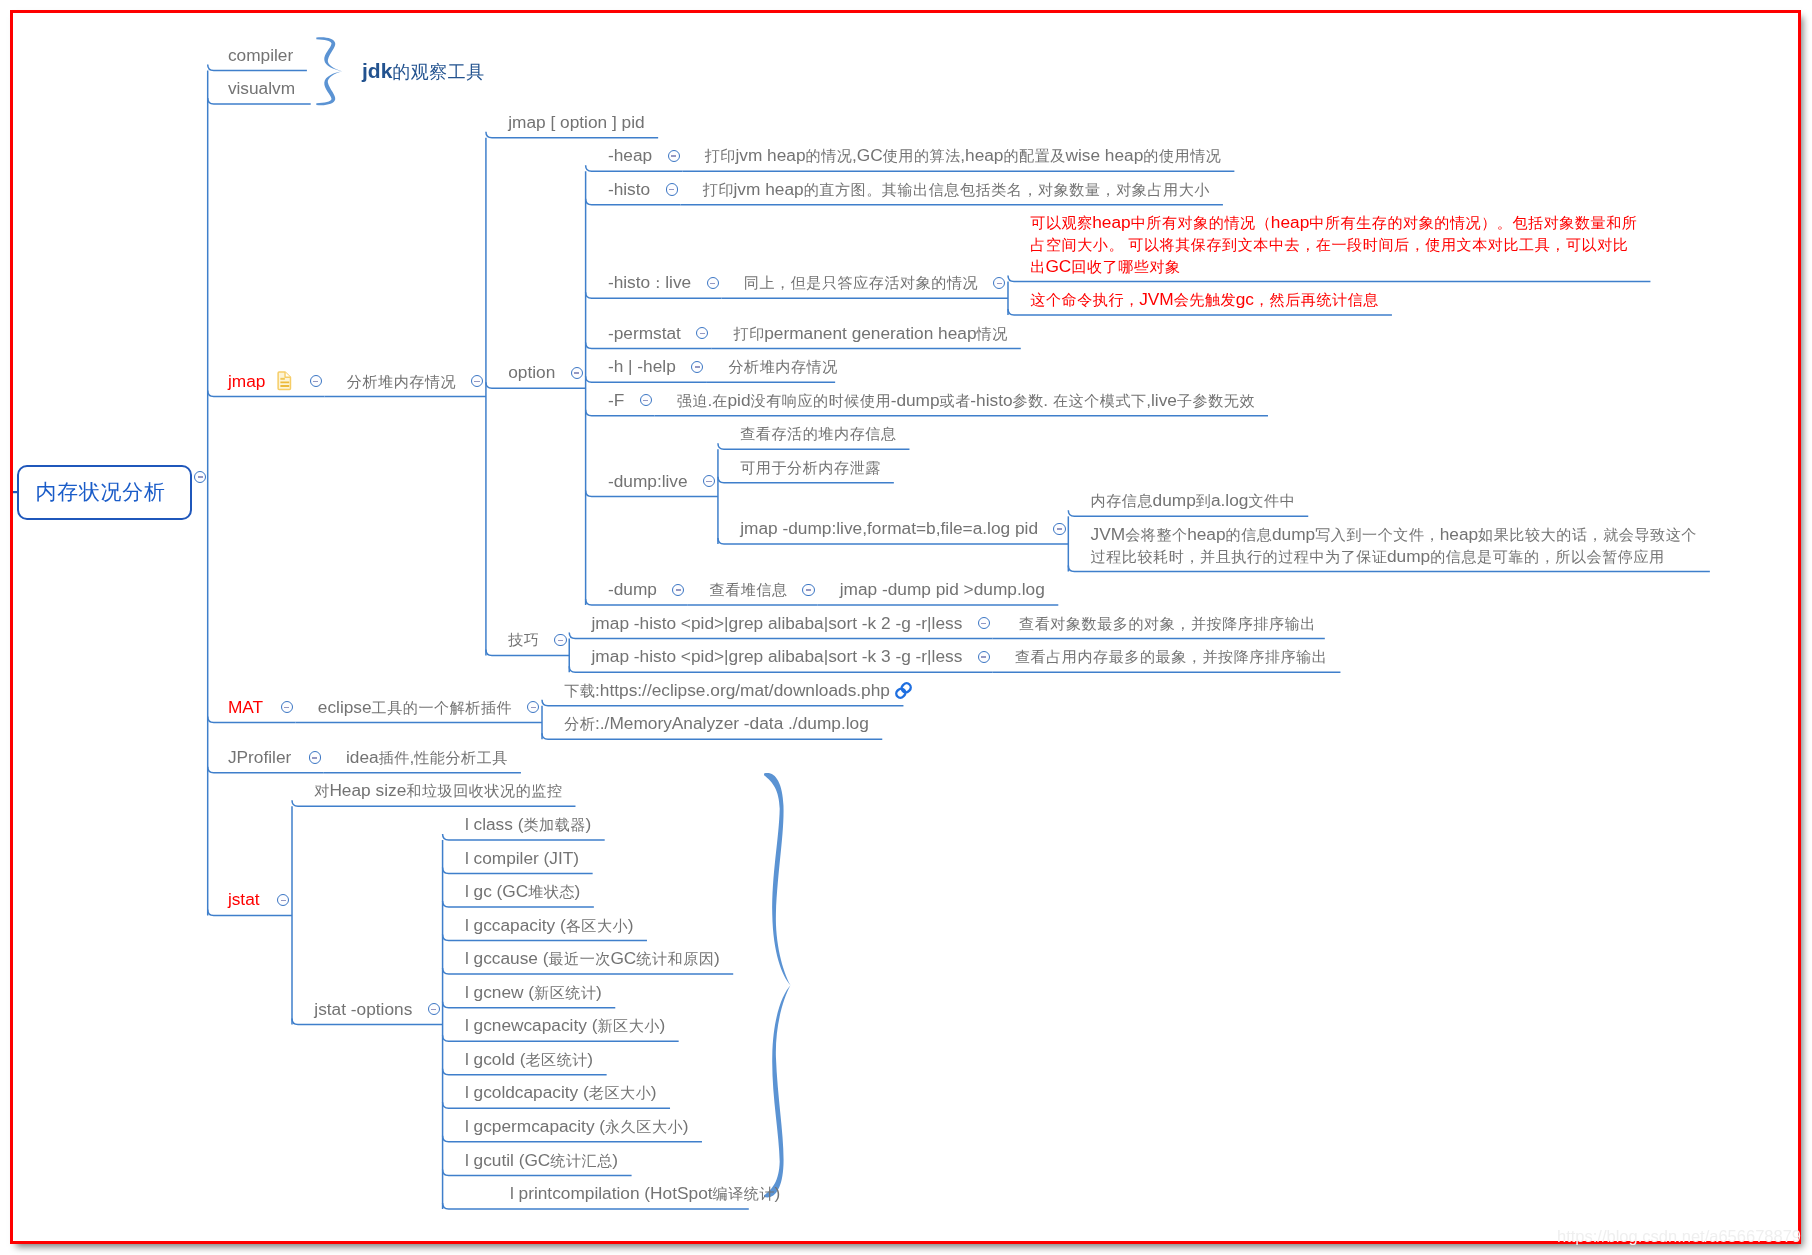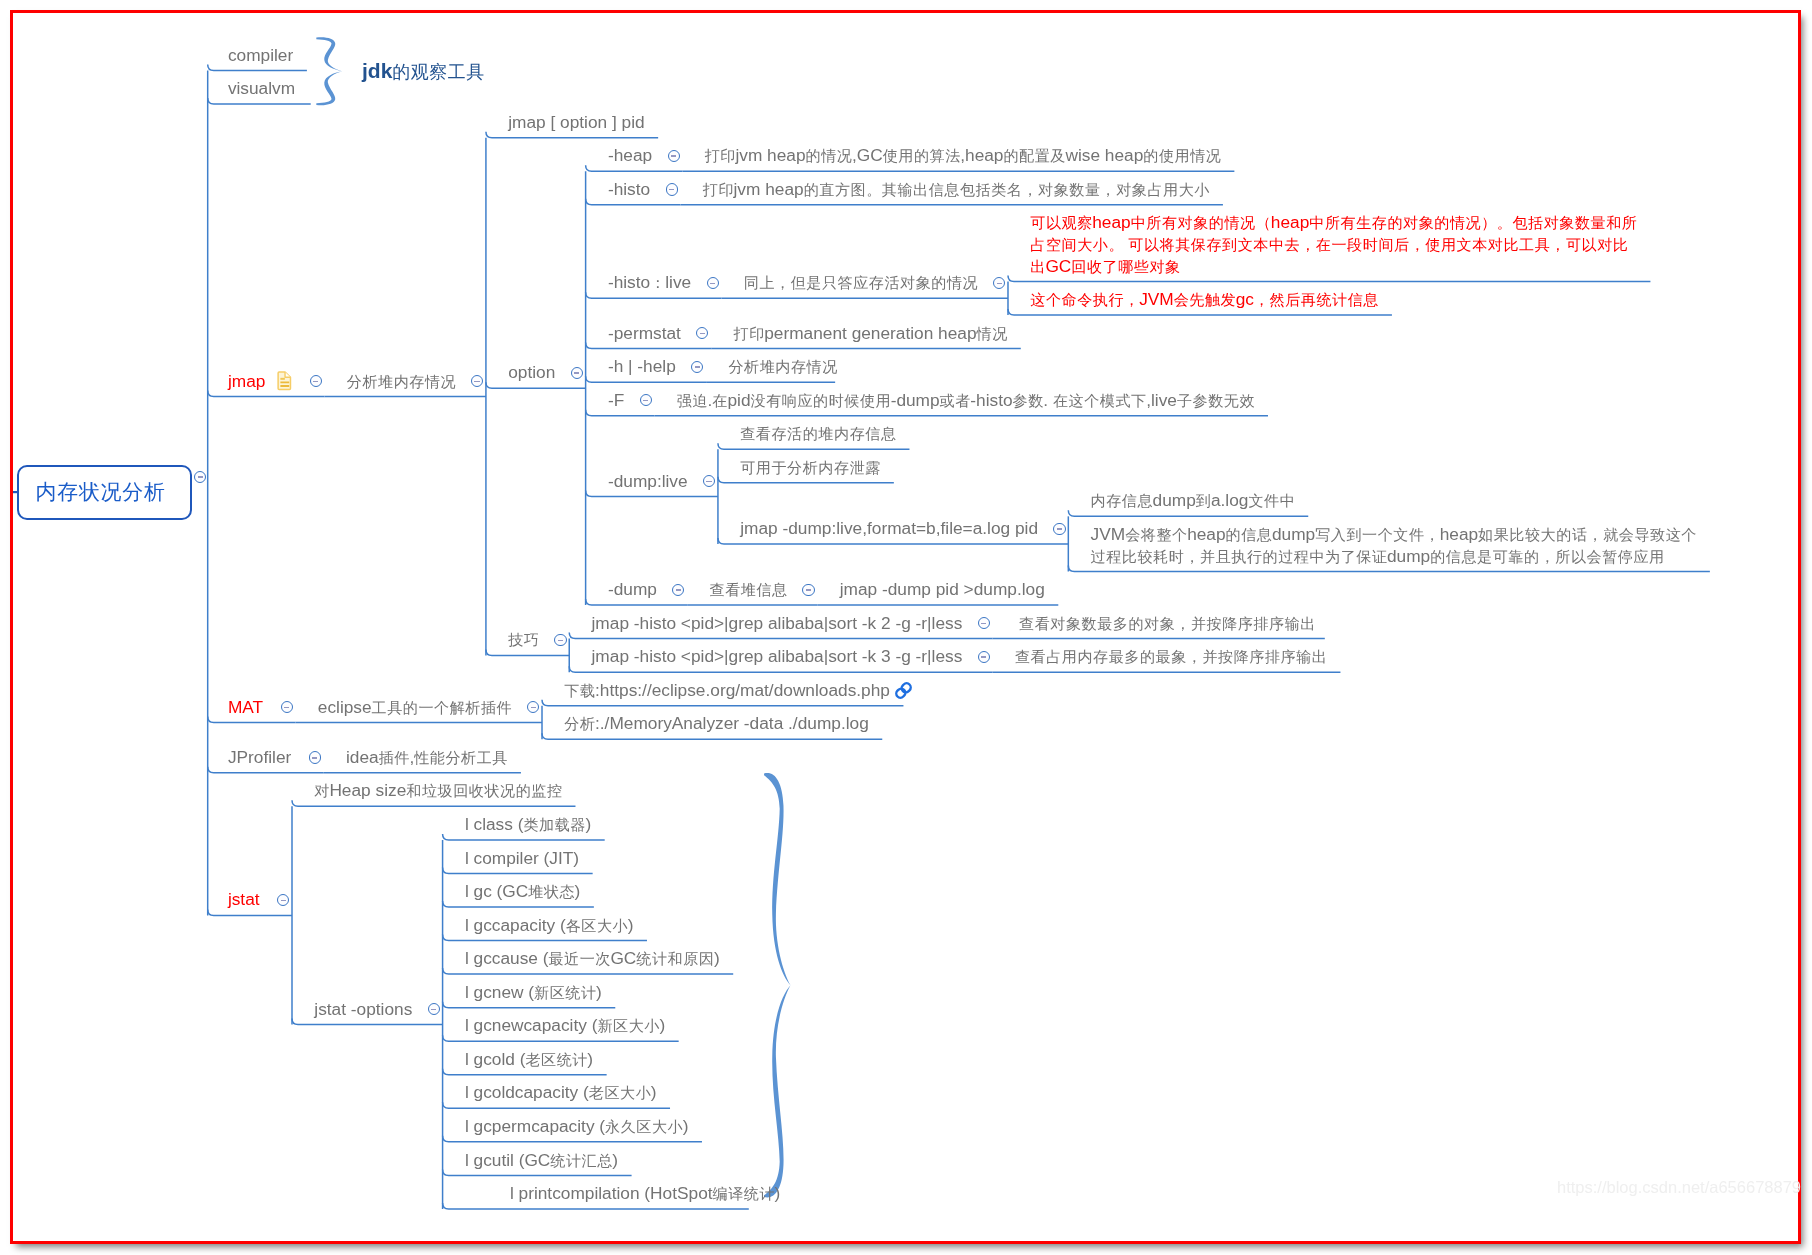--- a/index.html
+++ b/index.html
@@ -242,15 +242,15 @@
       <div class="tx" style="left: 464.884px; top: 948.2px;">l gccause (<span class="cj">最近一次</span>GC<span class="cj">统计和原因</span>)</div>
       <div class="tx" style="left: 464.884px; top: 981.75px;">l gcnew (<span class="cj">新区统计</span>)</div>
       <div class="tx" style="left: 464.884px; top: 1015.3px;">l gcnewcapacity (<span class="cj">新区大小</span>)</div>
       <div class="tx" style="left: 464.884px; top: 1048.85px;">l gcold (<span class="cj">老区统计</span>)</div>
       <div class="tx" style="left: 464.884px; top: 1082.4px;">l gcoldcapacity (<span class="cj">老区大小</span>)</div>
       <div class="tx" style="left: 464.884px; top: 1115.95px;">l gcpermcapacity (<span class="cj">永久区大小</span>)</div>
       <div class="tx" style="left: 464.884px; top: 1149.5px;">l gcutil (GC<span class="cj">统计汇总</span>)</div>
       <div class="tx" style="left: 464.884px; top: 1183.05px; margin-left: 45px;">l printcompilation (HotSpot<span class="cj">编译统计</span>)</div>
     </div>
   <div id="anno" style="left: 362px; top: 60px;">jdk<span class="cj">的观察工具</span></div>
-  <div id="wm" style="left: 1557px; top: 1179px;">https://blog.csdn.net/a656678879</div>
+  <div id="wm" style="left: 1557px; top: 1228px;">https://blog.csdn.net/a656678879</div>
 
 </div>
 
 </body></html>

